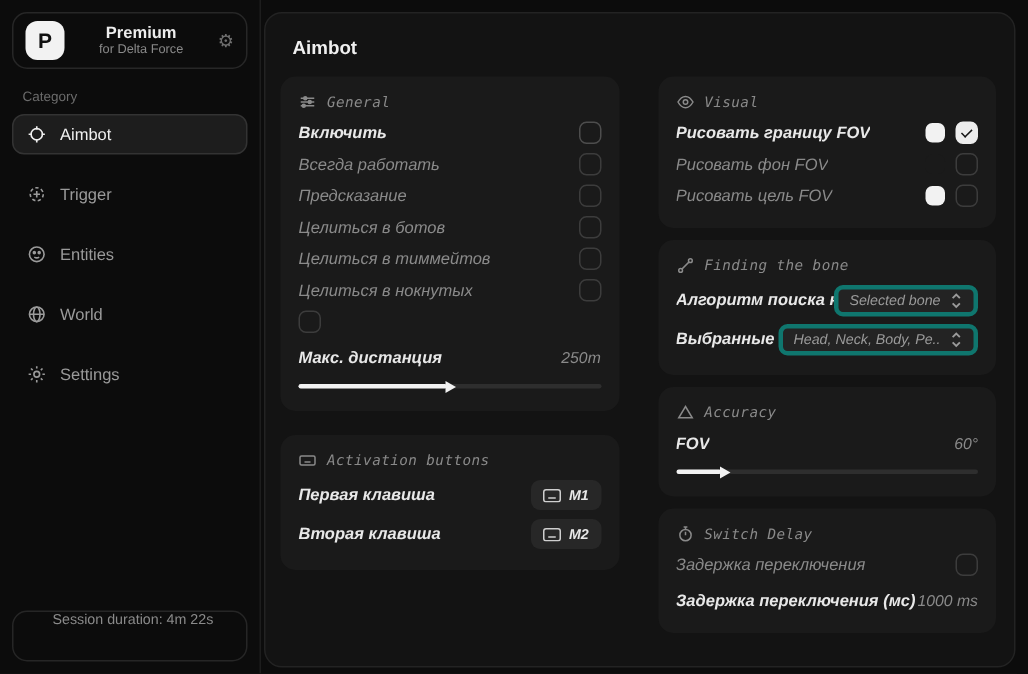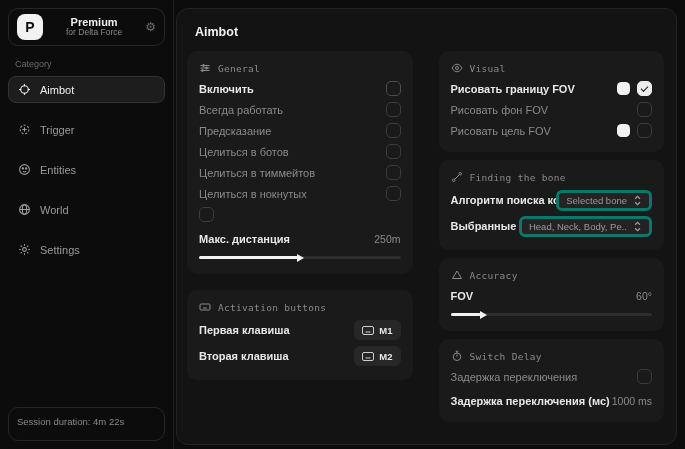--- a/index.html
+++ b/index.html
@@ -40,35 +40,35 @@
     height:27px; border-radius:8px; border:1px solid transparent;
     display:flex; align-items:center; gap:9px; padding:0 9px;
     font-size:11px; color:#9a9a9a; cursor:pointer;
   }
   .nav-item.active { background:#1d1d1d; border-color:#333333; color:#f0f0f0; }
   .nav-item .nicon { width:13px; height:13px; flex:0 0 auto; }
   .nav-gap { height:9px; }
   .spacer { flex:1; }
   .session-card {
     border:1px solid #262626; border-radius:10px;
-    height:34px; display:flex; align-items:center;
-    padding:0 10px 6px 8px;
+    height:34px; display:flex; align-items:flex-start;
+    padding:0 10px 6px 26px;
     font-size:9.5px; color:#8a8a8a;
   }
 
   
   .main {
     flex:1; margin:8px 8px 4px 2px;
     background:#131313; border:1px solid #232323; border-radius:12px;
     padding:14px 12px 10px 10px;
     display:flex; flex-direction:column;
     overflow:hidden;
   }
   .page-title { font-size:12.5px; font-weight:bold; color:#f0f0f0; margin:2px 0 12px 8px; }
-  .columns { display:flex; gap:26px; flex:1; min-height:0; }
+  .columns { display:flex; gap:26px; flex:1; min-height:0;font-style:italic; }
   .col { flex:1; display:flex; flex-direction:column; min-width:0; }
   .col.left  > .card { margin-bottom:16px; }
   .col.right > .card { margin-bottom:8px; }
   .card {
     background:#1a1a1a; border-radius:10px;
     padding:9px 12px 11px 12px;
   }
   .card-head {
     display:flex; align-items:center; gap:7px;
     font-family:"DejaVu Sans Mono", monospace;

